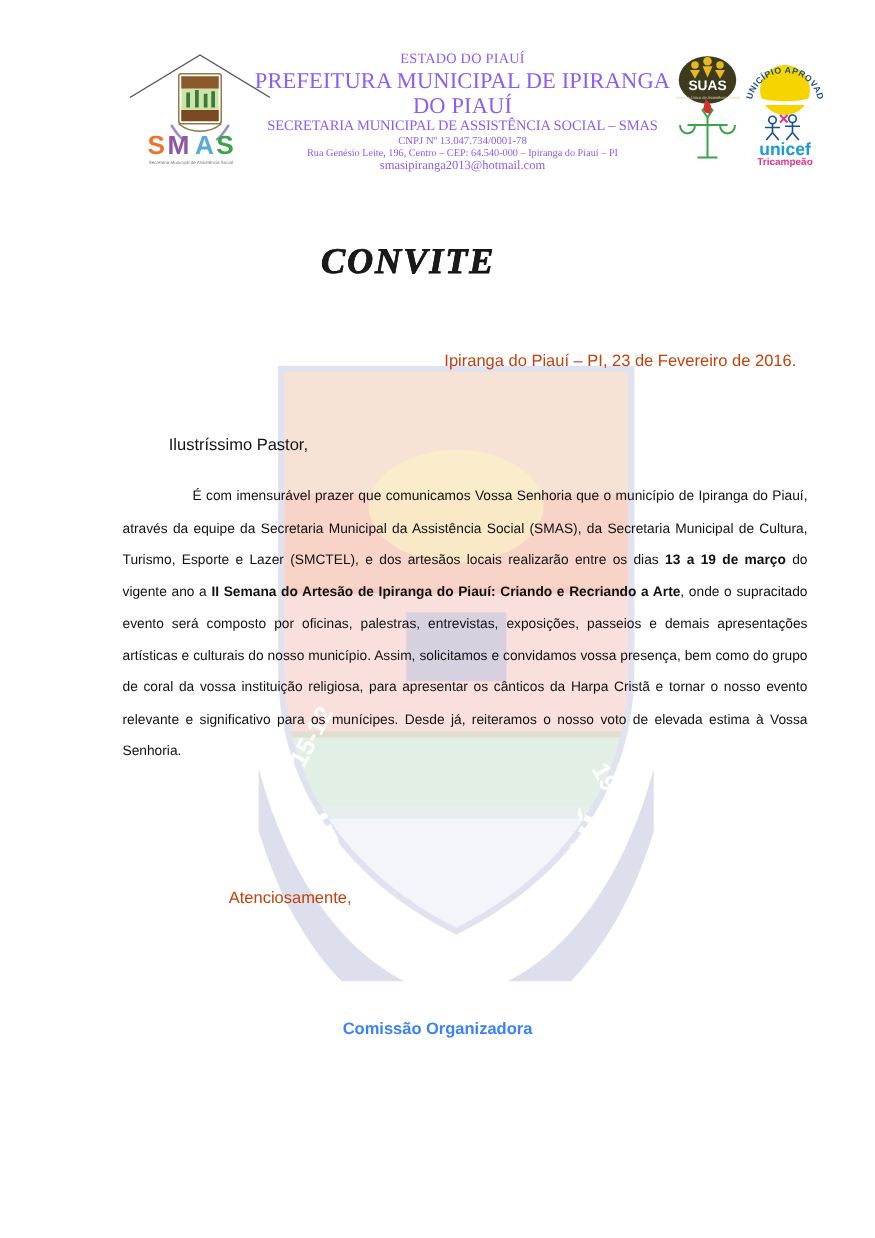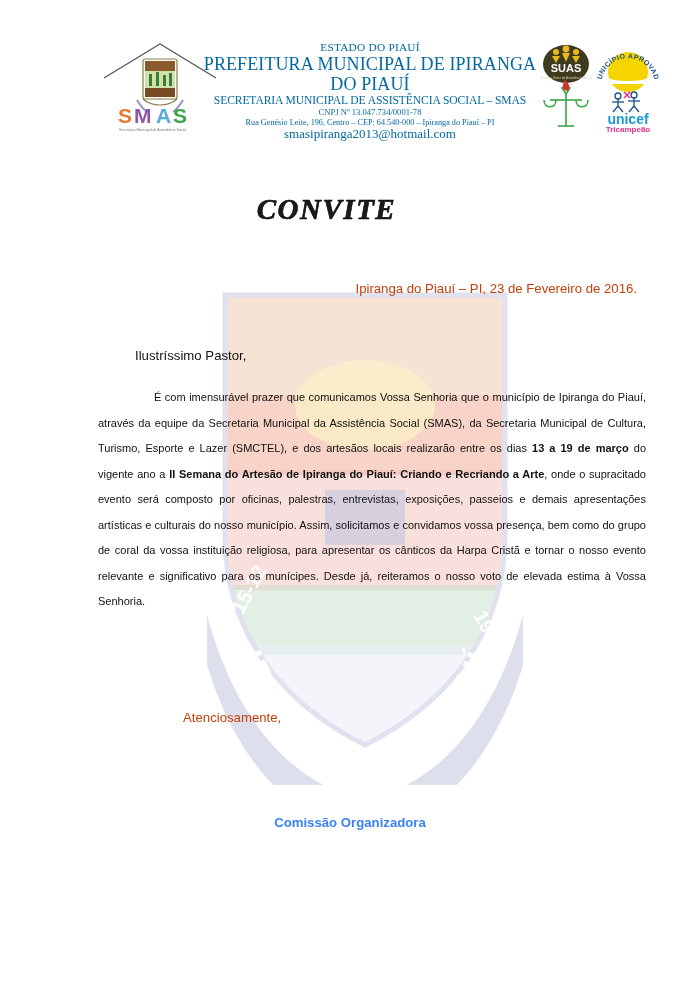--- a/index.html
+++ b/index.html
@@ -48,29 +48,29 @@
     width: 112px;
     height: 92px;
   }
   .header-text {
     position: absolute;
     left: 200px;
     top: 41px;
     width: 340px;
     text-align: center;
     font-family: "Liberation Serif", serif;
-    color: #0369a1;
+    color: #8b5cf6;
     line-height: 1.12;
   }
   .ht-l1 { font-size: 11.4px; letter-spacing: 0.2px; }
   .ht-l2 { font-size: 18px; letter-spacing: 0.1px; }
   .ht-l3 { font-size: 11.6px; letter-spacing: -0.1px; }
   .ht-l4 { font-size: 8.6px; margin-top: 1px; }
   .ht-l5 { font-size: 8.2px; }
-  .ht-l6 { font-size: 13px; }
+  .ht-l6 { font-size: 10px; }
 
   .right-logos {
     position: absolute;
     left: 540px;
     top: 38px;
     width: 124px;
     height: 96px;
     text-align: center;
   }
 

